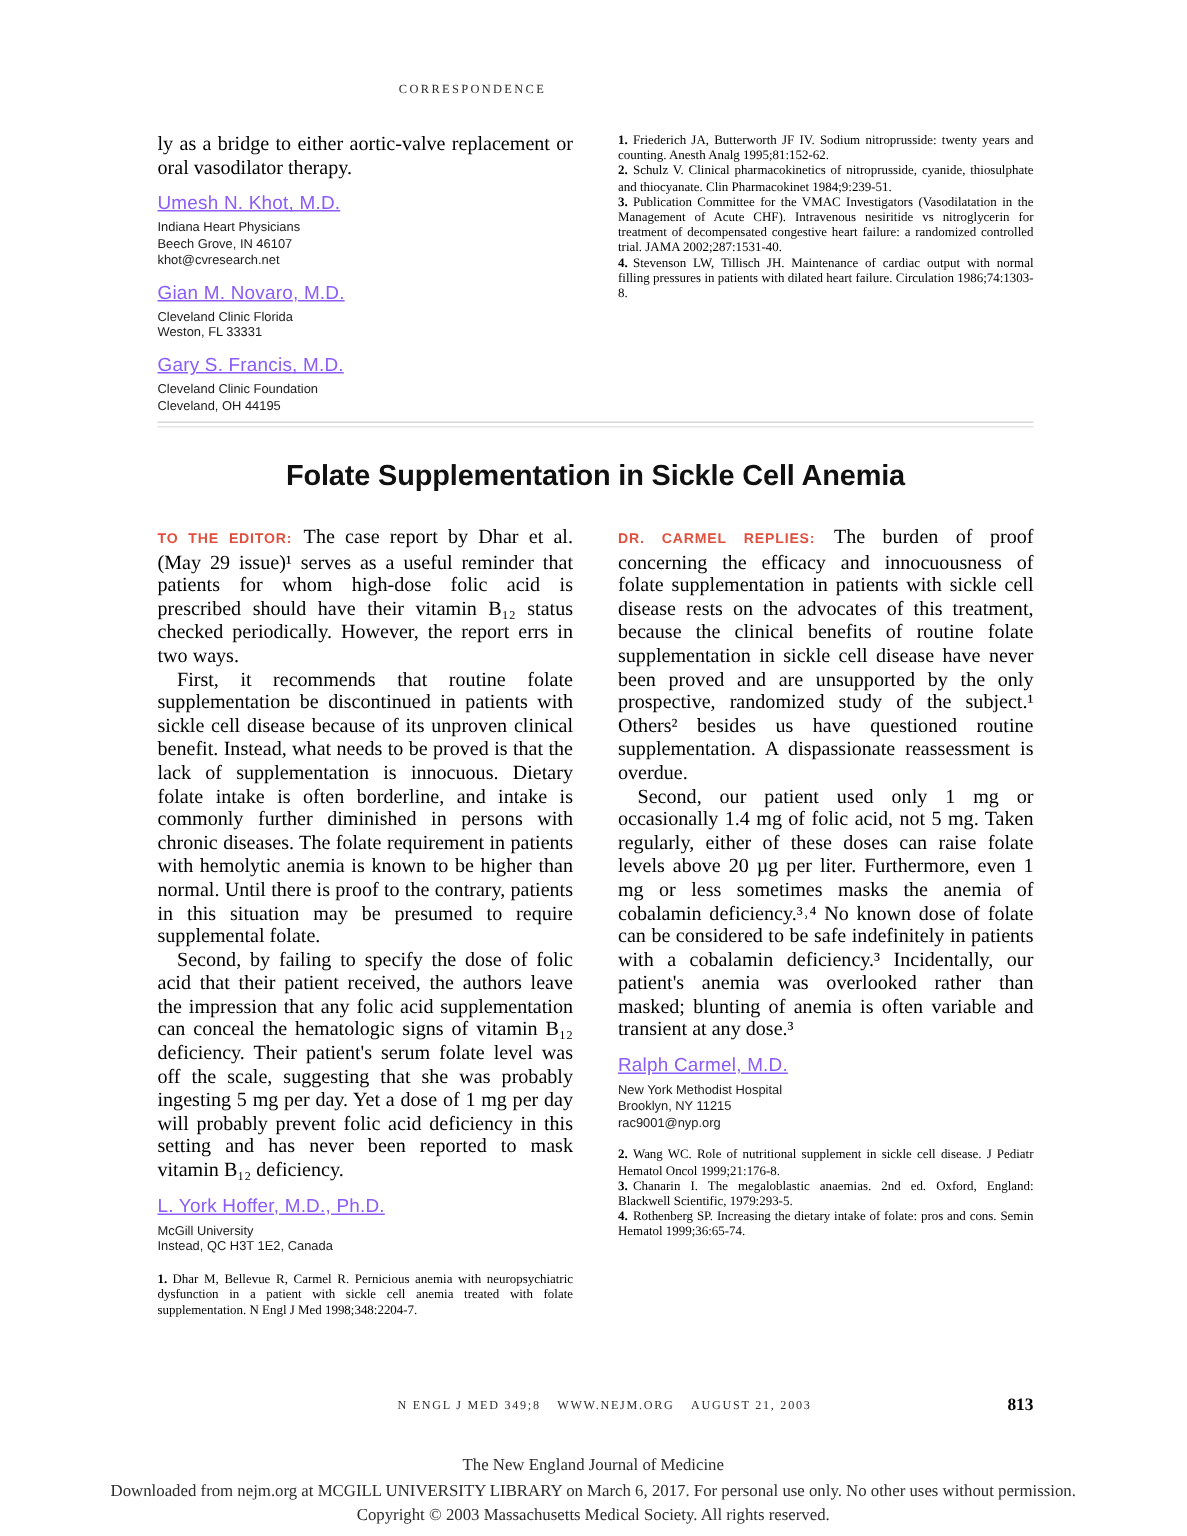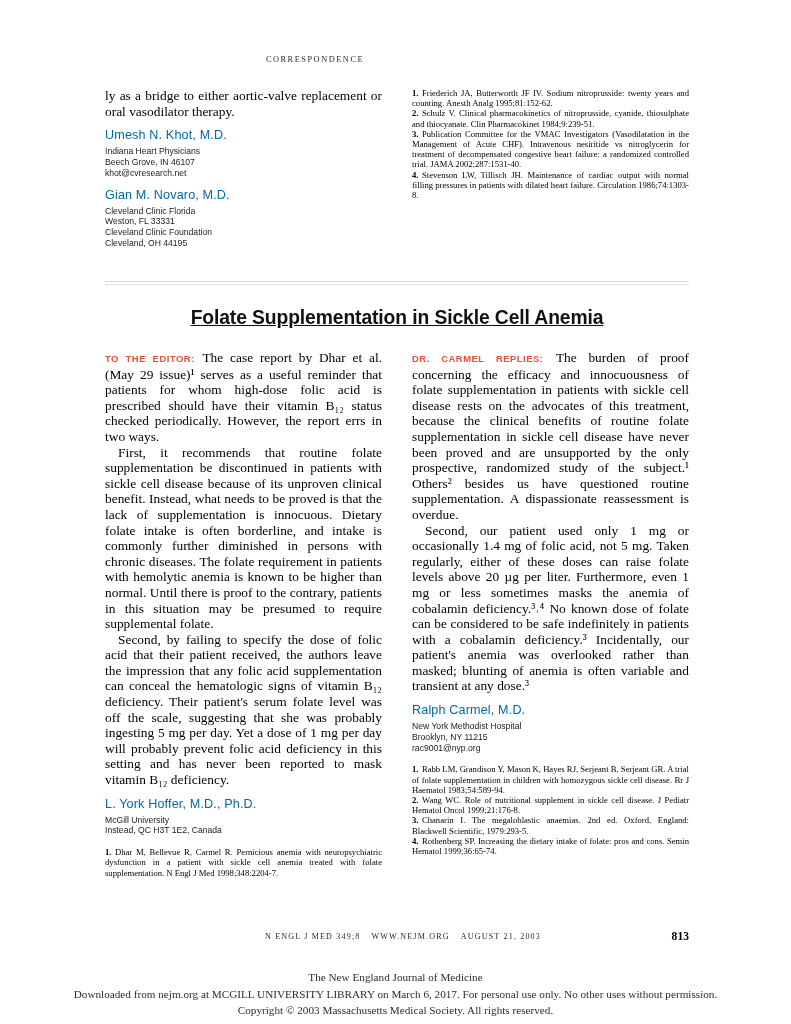--- a/index.html
+++ b/index.html
@@ -61,24 +61,25 @@
     hyphens: auto;
     -webkit-hyphens: auto;
   }
   .bodytext.first { text-indent: 0; }
   .bodytext.indent { text-indent: 13px; }
 
   
   .byline {
     font-family: "Liberation Sans", sans-serif;
     font-size: 12.6px;
-    color: #0369a1;
+    color: #8b5cf6;
     margin: 9px 0 4px 0;
     letter-spacing: 0.15px;
     font-weight: 400;
+    text-decoration: underline;
   }
   .affil {
     font-family: "Liberation Sans", sans-serif;
     font-size: 8.6px;
     line-height: 10.8px;
     color: #1a1a1a;
     margin: 0 0 0 0;
   }
 
   
@@ -124,21 +125,20 @@
     position: absolute;
     left: 105px;
     width: 584px;
     top: 307px;
     font-family: "Liberation Sans", sans-serif;
     font-weight: bold;
     font-size: 19.3px;
     color: #111;
     text-align: center;
     letter-spacing: -0.1px;
-    text-decoration: underline;
   }
 
   #block-mid { top: 350px; }
 
   .kicker {
     font-family: "Liberation Sans", sans-serif;
     font-weight: bold;
     font-size: 9.4px;
     letter-spacing: 0.55px;
     text-transform: uppercase;
@@ -213,20 +213,21 @@
 
       <div>
         <div class="byline">Gian M. Novaro, M.D.</div>
         <div class="affil">
           <div>Cleveland Clinic Florida</div>
           <div>Weston, FL 33331</div>
         </div>
       </div>
 
       <div>
+        <div class="byline">Gary S. Francis, M.D.</div>
         <div class="affil">
           <div>Cleveland Clinic Foundation</div>
           <div>Cleveland, OH 44195</div>
         </div>
       </div>
     </div>
 
     <div class="col">
       <div class="refs" style="margin-top:0">
         <p class="ref"><span class="n">1.</span><span>Friederich JA, Butterworth JF IV. Sodium nitroprusside: twenty years and counting. Anesth Analg 1995;81:152-62.</span></p>
@@ -271,21 +272,20 @@
       <div>
         <div class="byline">Ralph Carmel, M.D.</div>
         <div class="affil">
           <div>New York Methodist Hospital</div>
           <div>Brooklyn, NY 11215</div>
           <div>rac9001@nyp.org</div>
         </div>
       </div>
 
       <div class="refs">
-        <p class="ref"><span class="n">1.</span><span>Rabb LM, Grandison Y, Mason K, Hayes RJ, Serjeant B, Serjeant GR. A trial of folate supplementation in children with homozygous sickle cell disease. Br J Haematol 1983;54:589-94.</span></p>
         <p class="ref"><span class="n">2.</span><span>Wang WC. Role of nutritional supplement in sickle cell disease. J Pediatr Hematol Oncol 1999;21:176-8.</span></p>
         <p class="ref"><span class="n">3.</span><span>Chanarin I. The megaloblastic anaemias. 2nd ed. Oxford, England: Blackwell Scientific, 1979:293-5.</span></p>
         <p class="ref"><span class="n">4.</span><span>Rothenberg SP. Increasing the dietary intake of folate: pros and cons. Semin Hematol 1999;36:65-74.</span></p>
       </div>
     </div>
   </div>
 
   <div class="folio">
     <div class="center"><span>N Engl J Med 349;8</span><span class="sep"></span><span>www.nejm.org</span><span class="sep"></span><span>August 21, 2003</span></div>
     <div class="pagenum">813</div>

